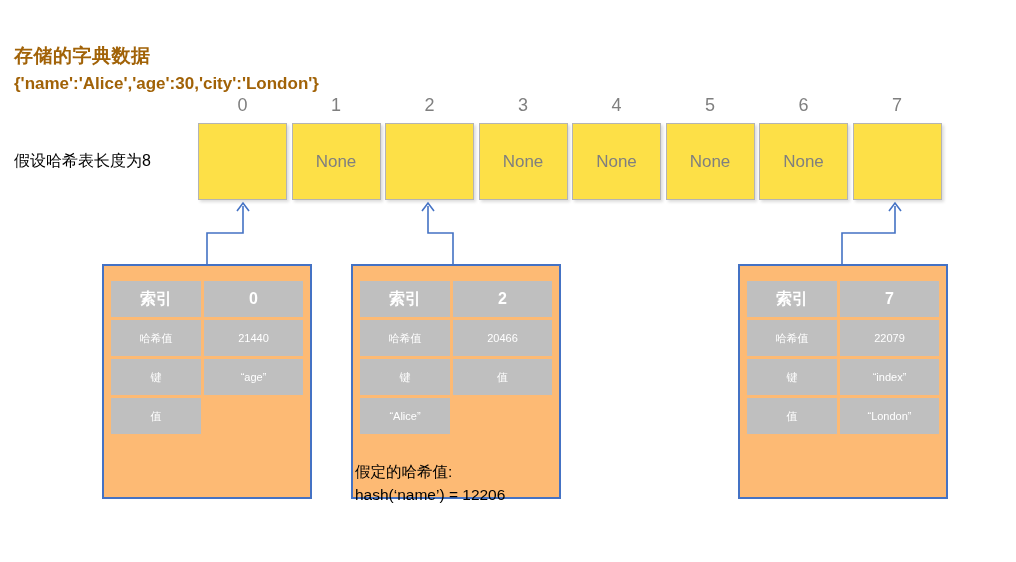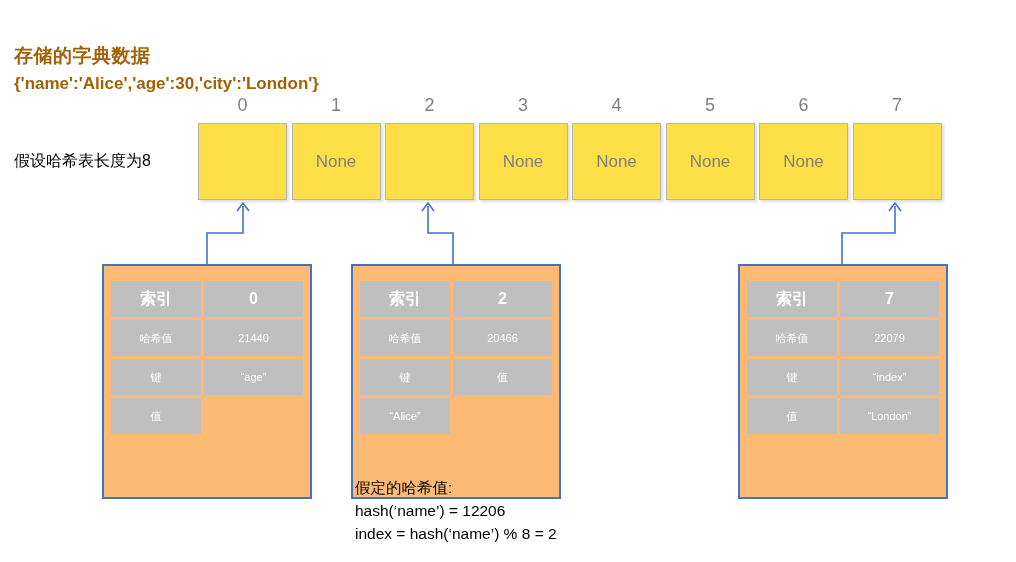--- a/index.html
+++ b/index.html
@@ -50,21 +50,21 @@
     width: 192px; margin: 15px auto 0 auto;
   }
   .dt-cell {
     background: #bfbfbf; height: 36px; color: #ffffff;
     display: flex; align-items: center; justify-content: center;
     font-size: 11px;
   }
   .dt-head { font-weight: bold; font-size: 16px; }
 
   
-  .annotation { position: absolute; left: 355px; top: 476px; color: #000; }
+  .annotation { position: absolute; left: 355px; top: 460px; color: #000; }
   .annotation .line { font-size: 15.5px; line-height: 23px; }
 </style>
 </head>
 <body>
 
 <div class="header">
   <div class="title">存储的字典数据</div>
   <div class="subtitle">{'name':'Alice','age':30,'city':'London'}</div>
 </div>
 
@@ -149,14 +149,13 @@
     <div class="dt-cell">键</div>
     <div class="dt-cell">“index”</div>
     <div class="dt-cell">值</div>
     <div class="dt-cell">“London”</div>
   </div>
 </div>
 
 <div class="annotation">
   <div class="line">假定的哈希值:</div>
   <div class="line">hash(‘name’) = 12206</div>
-  <div class="line">index = hash(‘name’) % 8 = 2</div>
 </div>
 
 </body></html>

